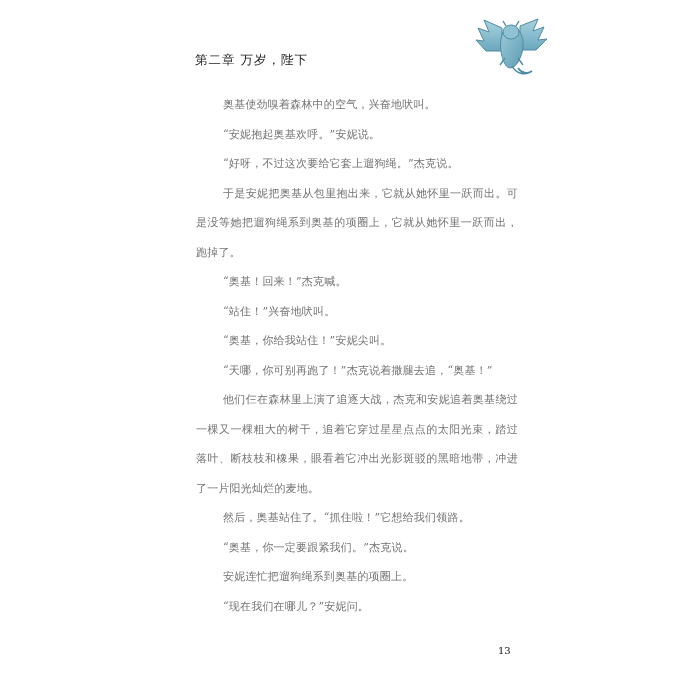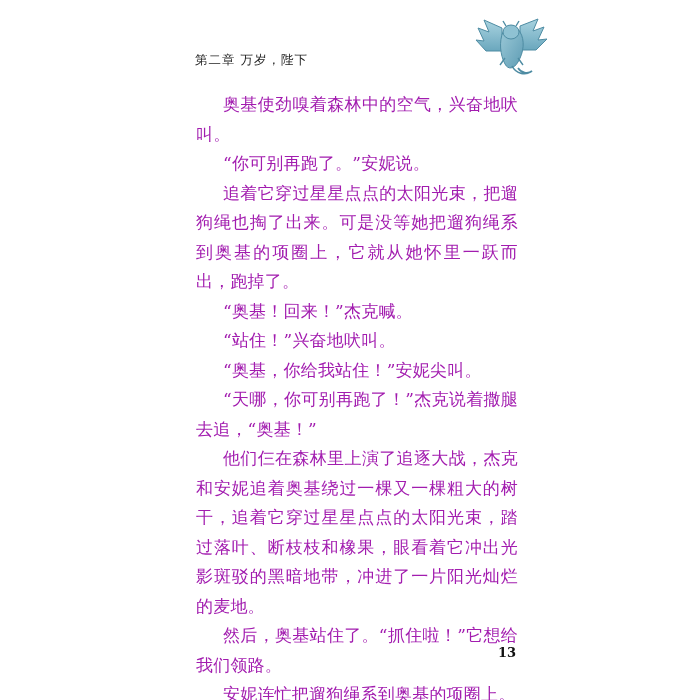--- a/index.html
+++ b/index.html
@@ -49,38 +49,38 @@
   }
   
   .content {
     position: absolute;
     top: 90px;
     left: 196px;
     width: 322px;
   }
   .para {
     font-family: "DejaVu Serif", serif;
-    font-size: 17px;
+    font-size: 11px;
     line-height: 29.5px;
-    color: #a21caf;
+    color: #737373;
     margin: 0;
     text-align: justify;
     text-justify: inter-ideograph;
     letter-spacing: 0.2px;
   }
   .indent {
     text-indent: 27px;
   }
   
   .page-number {
     position: absolute;
     left: 498px;
     top: 645px;
-    font-size: 13px;
-    font-weight: bold;
+    font-size: 10px;
+    font-weight: normal;
     font-family: "DejaVu Serif", serif;
     color: #111;
   }
 </style>
 </head>
 <body>
 
 <div class="page">
 
   <div class="header">
@@ -111,28 +111,30 @@
       <path d="M34 8 L31 3 M44 8 L47 3" stroke="#4e8ca3" stroke-width="1.4" fill="none"></path>
 
       <path d="M40 48 C44 56, 54 58, 60 53 C56 56, 49 55, 46 50" fill="none" stroke="#4e8ca3" stroke-width="1.6"></path>
 
       <path d="M33 40 L28 47 M46 40 L51 47" stroke="#4e8ca3" stroke-width="1.4" fill="none"></path>
     </svg>
   </div>
 
   <div class="content">
     <p class="para indent">奥基使劲嗅着森林中的空气，兴奋地吠叫。</p>
-    <p class="para indent">“你可别再跑了。”安妮说。</p>
-    <p class="para indent">追着它穿过星星点点的太阳光束，把遛狗绳也掏了出来。可是没等她把遛狗绳系到奥基的项圈上，它就从她怀里一跃而出，跑掉了。</p>
+    <p class="para indent">“安妮抱起奥基欢呼。”安妮说。</p>
+    <p class="para indent">“好呀，不过这次要给它套上遛狗绳。”杰克说。</p>
+    <p class="para indent">于是安妮把奥基从包里抱出来，它就从她怀里一跃而出。可是没等她把遛狗绳系到奥基的项圈上，它就从她怀里一跃而出，跑掉了。</p>
     <p class="para indent">“奥基！回来！”杰克喊。</p>
     <p class="para indent">“站住！”兴奋地吠叫。</p>
     <p class="para indent">“奥基，你给我站住！”安妮尖叫。</p>
     <p class="para indent">“天哪，你可别再跑了！”杰克说着撒腿去追，“奥基！”</p>
     <p class="para indent">他们仨在森林里上演了追逐大战，杰克和安妮追着奥基绕过一棵又一棵粗大的树干，追着它穿过星星点点的太阳光束，踏过落叶、断枝枝和橡果，眼看着它冲出光影斑驳的黑暗地带，冲进了一片阳光灿烂的麦地。</p>
     <p class="para indent">然后，奥基站住了。“抓住啦！”它想给我们领路。</p>
+    <p class="para indent">“奥基，你一定要跟紧我们。”杰克说。</p>
     <p class="para indent">安妮连忙把遛狗绳系到奥基的项圈上。</p>
     <p class="para indent">“现在我们在哪儿？”安妮问。</p>
 
   </div>
 
   <div class="page-number">13</div>
 
 </div>
 
 </body></html>

